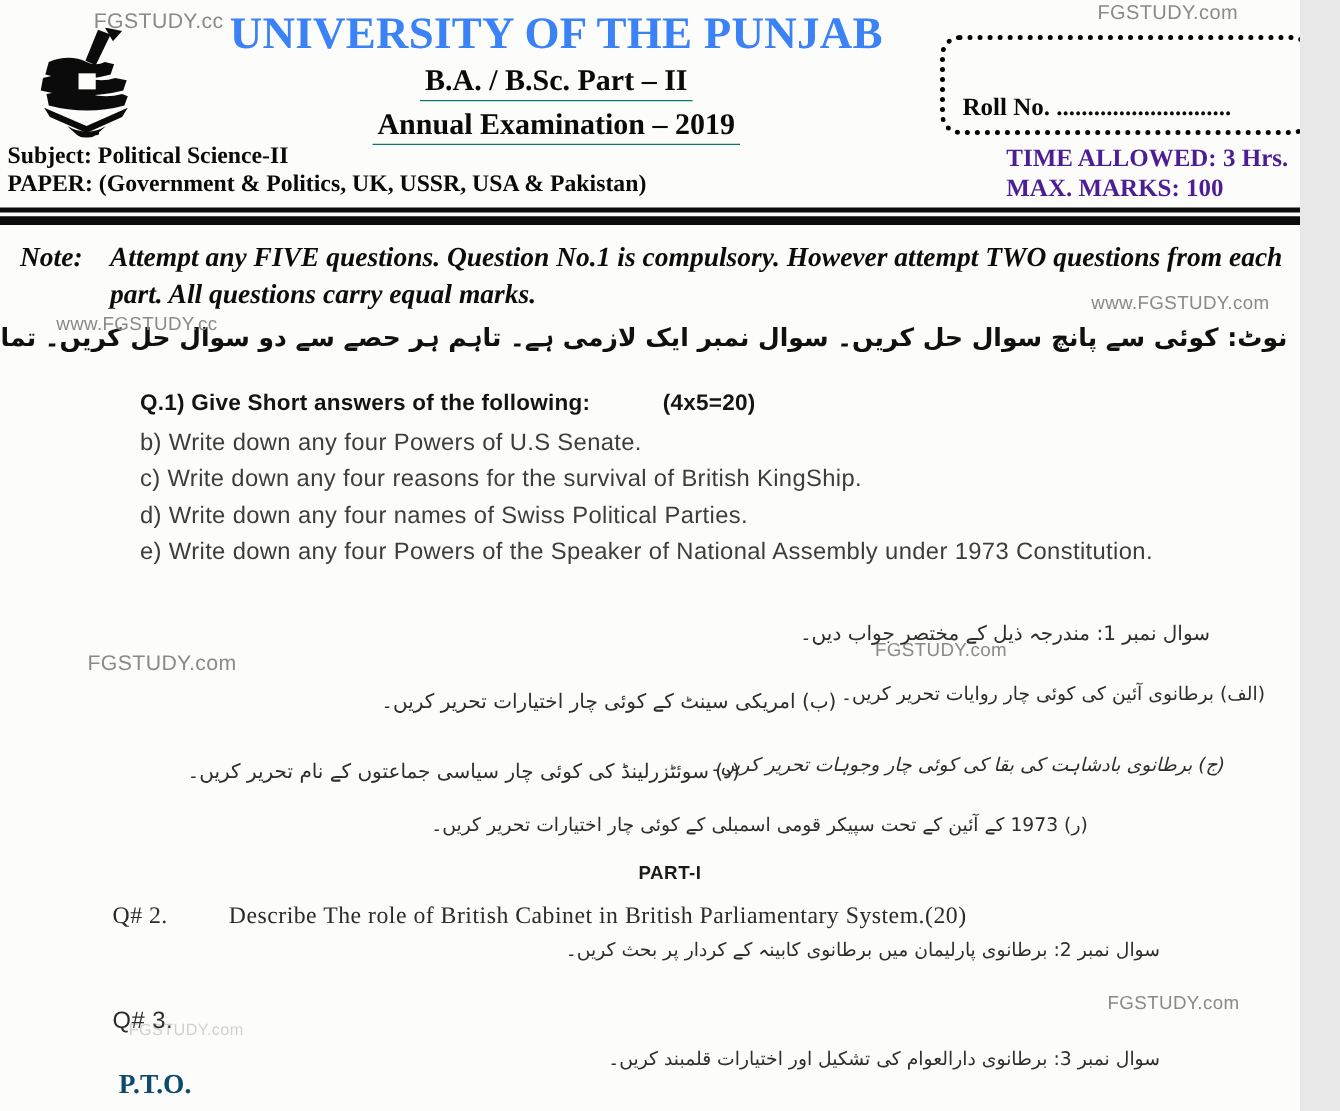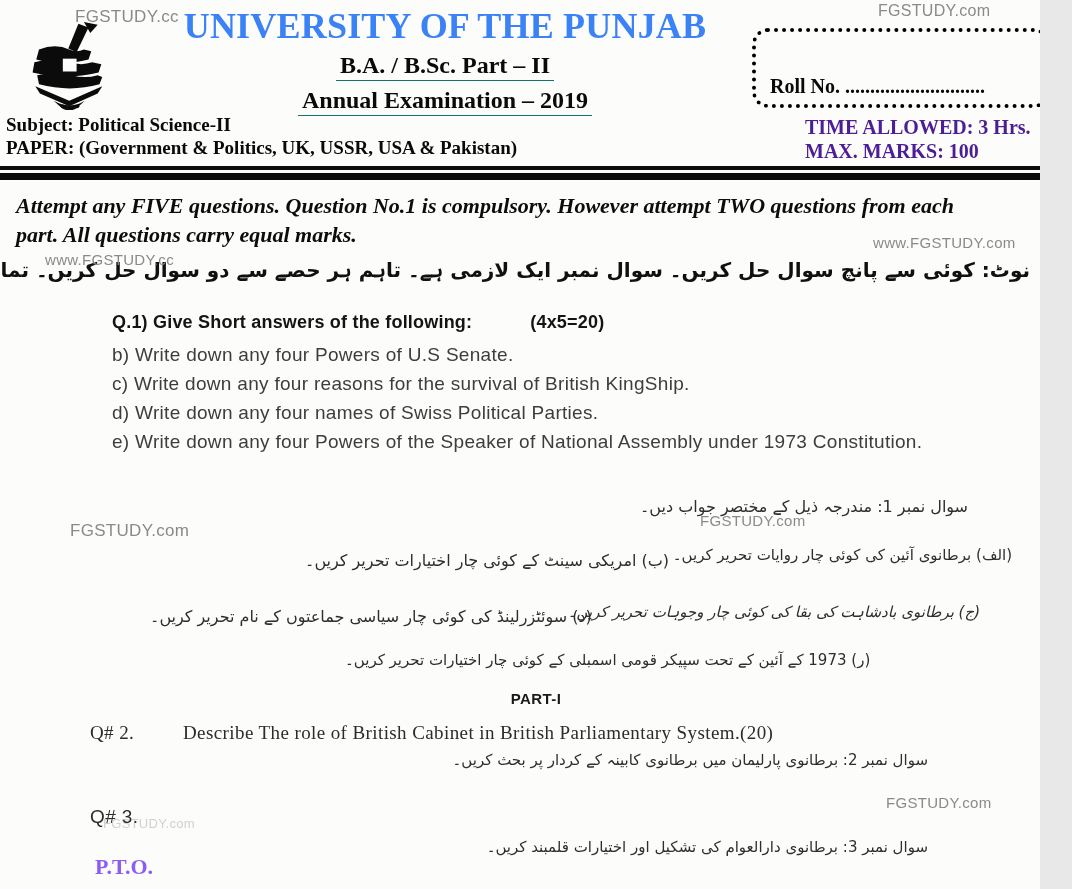--- a/index.html
+++ b/index.html
@@ -82,21 +82,21 @@
   
   .part-title{left:0;top:690px;width:1072px;text-align:center;
     font-weight:700;font-size:15px;letter-spacing:.4px;color:#1a1a1a;}
   .q-row{display:flex;font-size:19px;color:#2c2c2c;letter-spacing:.4px;white-space:nowrap;}
   .q2-row{left:90px;top:722px;font-family:Liberation Serif, serif;}
   .q3-row{left:90px;top:806px;flex-direction:column;}
   .q-label{flex:0 0 93px;}
   .u-q2{right:112px;top:751px;font-size:15px;}
   .u-q3{right:112px;top:838px;font-size:15px;}
   .pto{left:95px;top:854px;font-family:"Liberation Serif",serif;
-    font-weight:700;font-size:22px;color:#8b5cf6;}
+    font-weight:700;font-size:22px;color:#0c4a6e;}
 </style>
 </head>
 <body>
 
 <div class="page">
 
   <div class="wm wm-top-left">FGSTUDY.cc</div>
   <div class="wm wm-top-right">FGSTUDY.com</div>
   <div class="wm wm-note-right">www.FGSTUDY.com</div>
   <div class="wm wm-note-left">www.FGSTUDY.cc</div>
@@ -141,20 +141,21 @@
 
   <div class="abs time-block">
     <div>TIME ALLOWED: 3 Hrs.</div>
     <div>MAX. MARKS: 100</div>
   </div>
 
   <div class="abs rule1"></div>
   <div class="abs rule2"></div>
 
   <div class="abs note-row">
+    <div class="note-label">Note:</div>
     <div class="note-text">Attempt any FIVE questions. Question No.1 is compulsory. However attempt TWO questions from each part. All questions carry equal marks.</div>
   </div>
   <div class="abs urdu urdu-note">نوٹ: کوئی سے پانچ سوال حل کریں۔ سوال نمبر ایک لازمی ہے۔ تاہم ہر حصے سے دو سوال حل کریں۔ تمام سوالوں کے نمبر یکساں ہیں۔</div>
 
   <div class="abs q1-heading-row">
     <span>Q.1) Give Short answers of the following:</span><span class="q1-marks">(4x5=20)</span>
   </div>
   <ul class="abs q1-items">
     <li>b) Write down any four Powers of U.S Senate.</li>
     <li>c) Write down any four reasons for the survival of British KingShip.</li>

